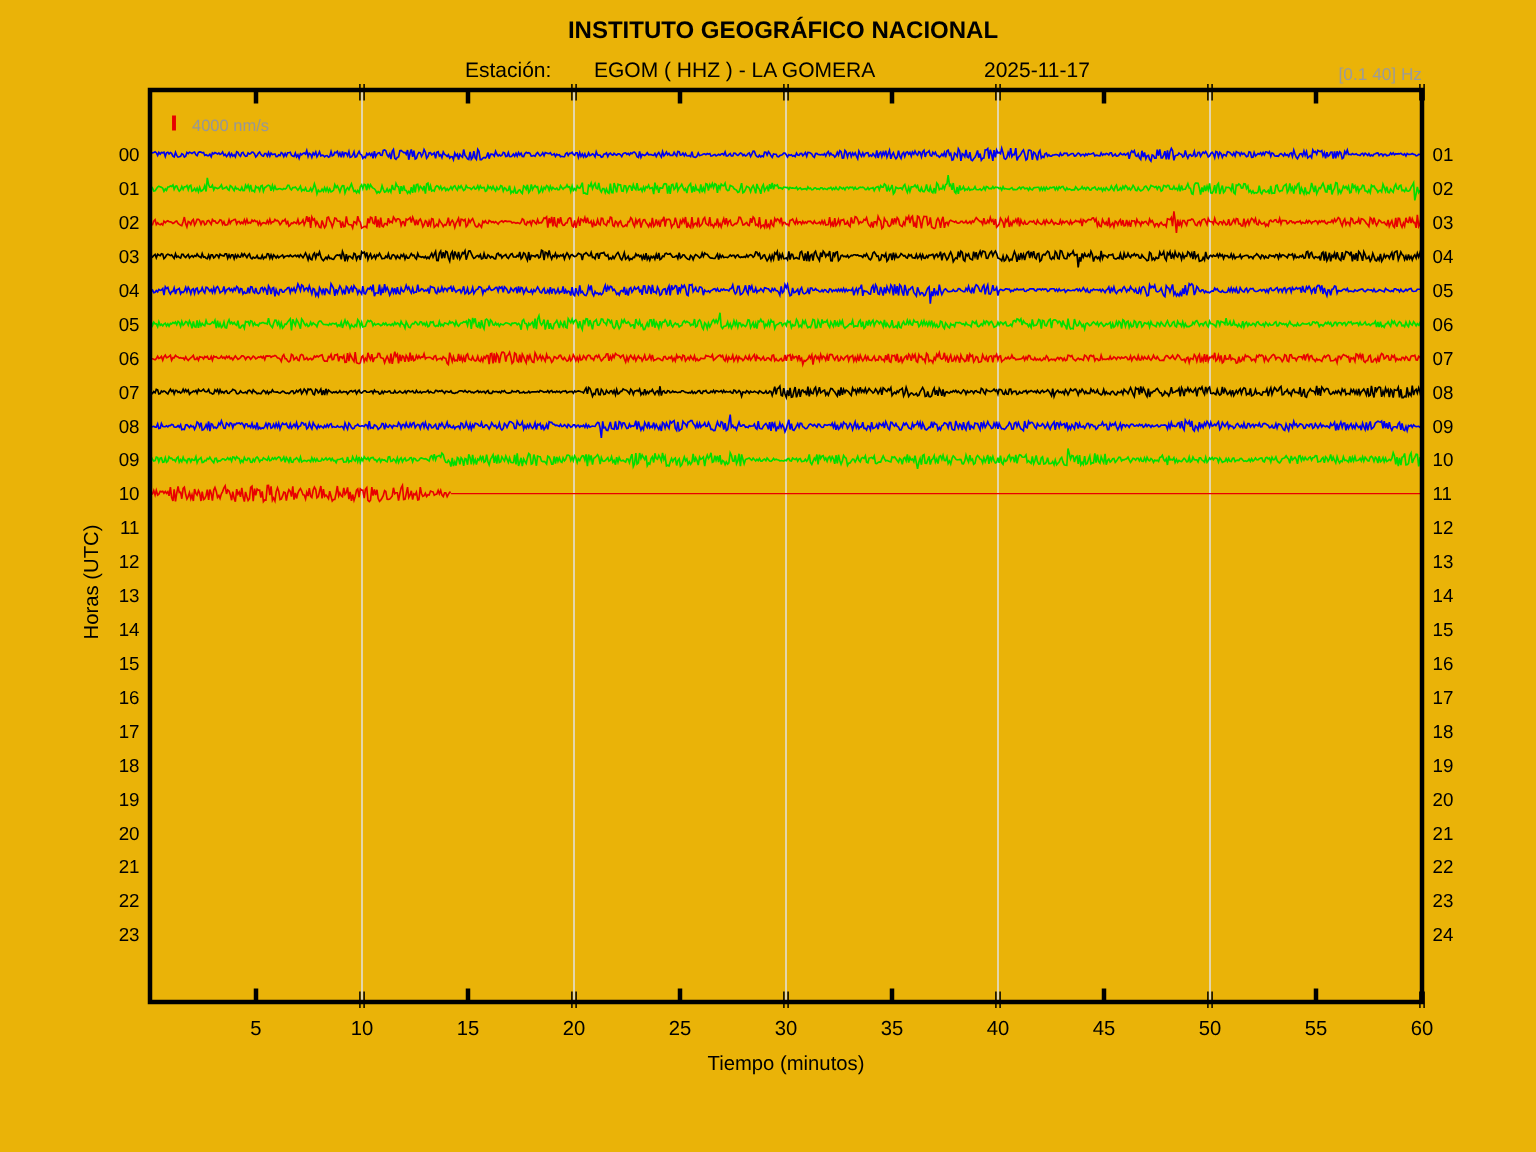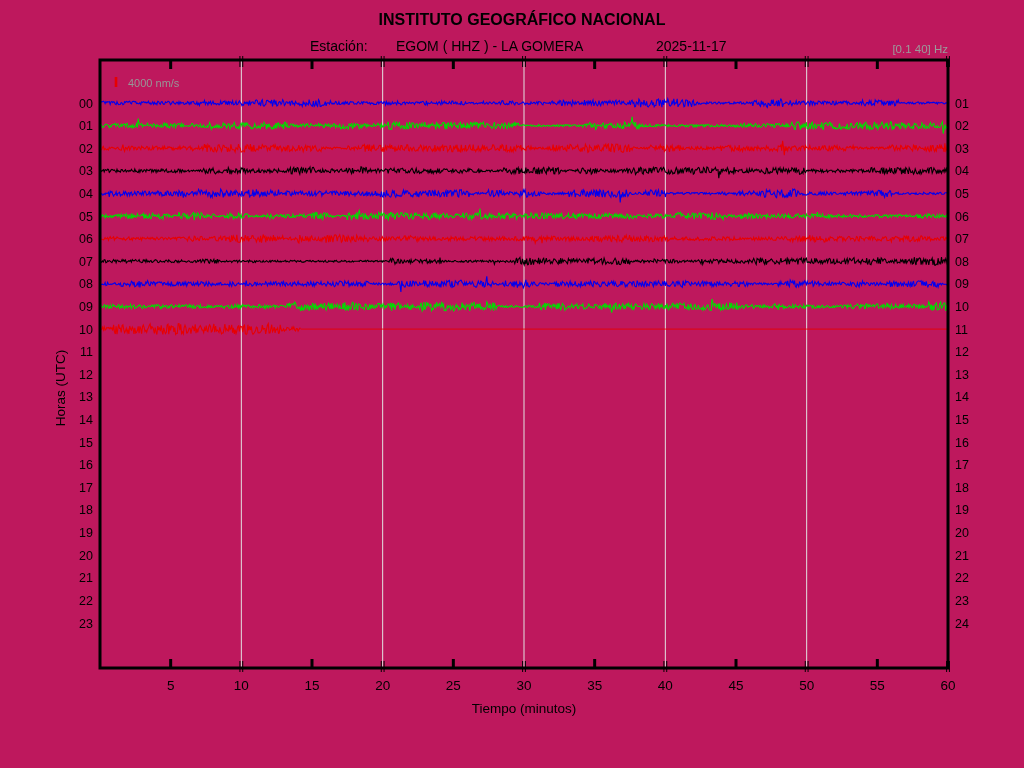--- a/index.html
+++ b/index.html
@@ -1,19 +1,19 @@
 <!DOCTYPE html>
 <html><head>
 <meta charset="utf-8">
 <style>
   html,body{margin:0;padding:0;background:#fff;}
   .page{
     position:relative;
     width:1024px;height:768px;
-    background:#be185d;
+    background:#eab308;
     font-family:"Liberation Sans", sans-serif;
     overflow:hidden;
   }
   svg text{
     font-family:"Liberation Sans", sans-serif;
     fill:#000000;
   }
   .title-text{font-size:16px;font-weight:bold;}
   .subtitle-text{font-size:14px;}
   .filter-text{font-size:11.5px;fill:#9b9b9b;}

